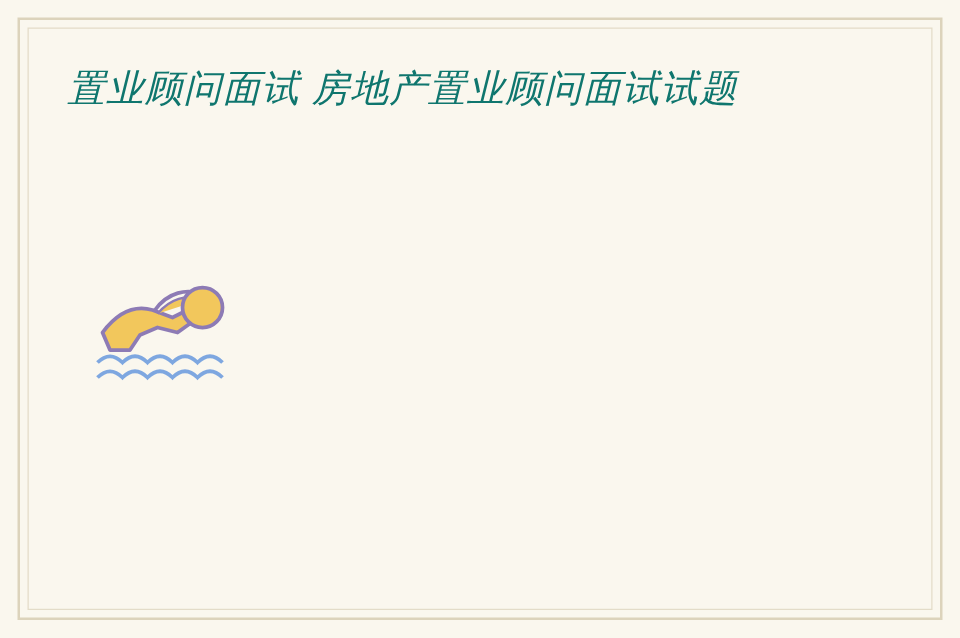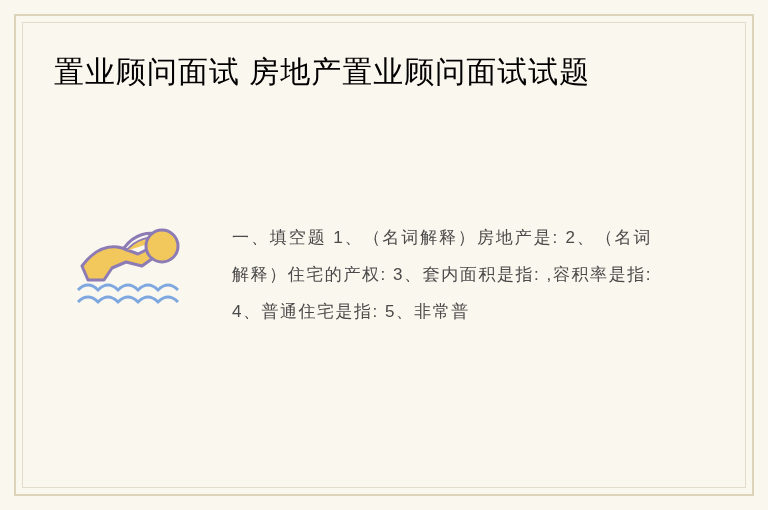--- a/index.html
+++ b/index.html
@@ -41,26 +41,27 @@
   .content {
     position: absolute;
     left: 54px;
     top: 50px;
     right: 54px;
     bottom: 50px;
   }
   .title {
     font-size: 30px;
     line-height: 44px;
-    color: #000000;
+    color: #0f766e;
     letter-spacing: 1px;
     font-weight: normal;
     margin: 0;
     padding: 0;
     max-width: 600px;
+    font-style: italic;
   }
   .body-area {
     position: absolute;
     left: 0;
     top: 152px;
     right: 0;
   }
   .illo {
     position: absolute;
     left: 10px;
@@ -97,16 +98,15 @@
           <path d="M60 38 C70 24 86 20 98 26" fill="none" stroke="#8d7bb5" stroke-width="3" stroke-linecap="round"></path>
           <path d="M62 41 C72 29 86 25 96 30" fill="#f2c75c" stroke="#8d7bb5" stroke-width="2"></path>
 
           <circle cx="98" cy="36" r="16" fill="#f2c75c" stroke="#8d7bb5" stroke-width="3"></circle>
 
           <path d="M14 80 q10 -10 20 0 q10 -10 20 0 q10 -10 20 0 q10 -10 20 0 q10 -10 20 0" fill="none" stroke="#7ea7e0" stroke-width="3"></path>
           <path d="M14 92 q10 -10 20 0 q10 -10 20 0 q10 -10 20 0 q10 -10 20 0 q10 -10 20 0" fill="none" stroke="#7ea7e0" stroke-width="3"></path>
         </svg>
       </div>
 
-      <p class="paragraph">一、填空题  1、（名词解释）房地产是:   2、（名词解释）住宅的产权:   3、套内面积是指: ,容积率是指:   4、普通住宅是指:   5、非常普</p>
     </div>
   </div>
 </div>
 
 </body></html>

